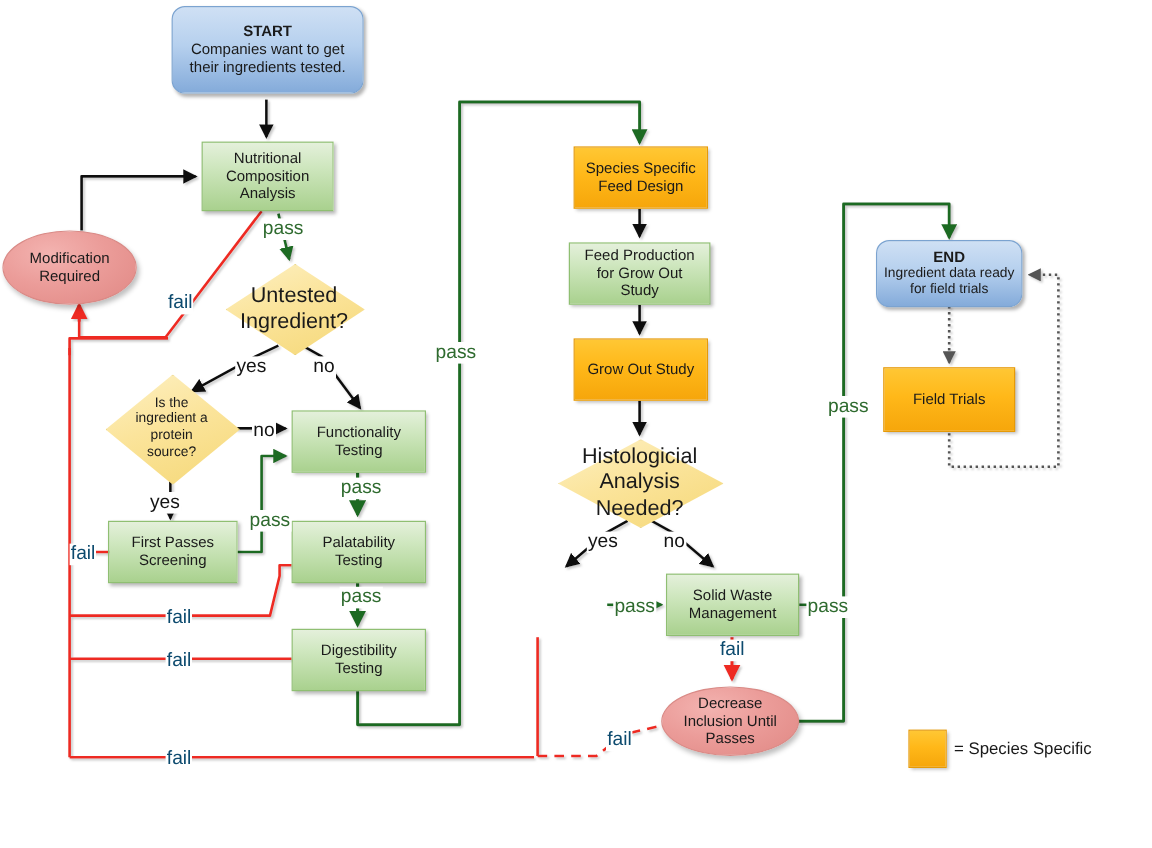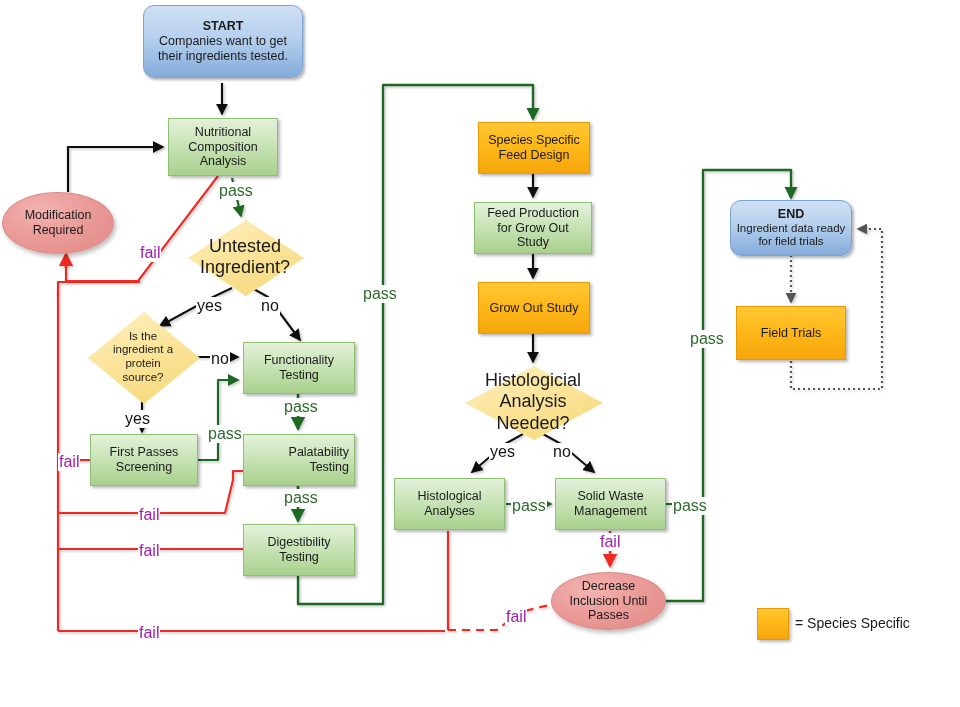--- a/index.html
+++ b/index.html
@@ -46,21 +46,21 @@
      border:1px solid #e9cf72;
      box-shadow:2px 2px 3px rgba(0,0,0,0.22);
      clip-path:polygon(50% 0,100% 50%,50% 100%,0 50%);}
   .diamond .dlabel{position:absolute;left:0;top:0;width:100%;height:100%;
      display:flex;align-items:center;justify-content:center;text-align:center;
      font-size:18px;line-height:1.18;}
 
   .edge-label{position:absolute;font-size:16px;z-index:6;white-space:nowrap;
      background:#ffffff;padding:0 1px;}
   .lbl-pass{color:#2f6b2f;}
-  .lbl-fail{color:#a21caf;}
+  .lbl-fail{color:#0c4a6e;}
   .lbl-black{color:#141414;}
 
   .bold{font-weight:bold;}
 
   #legend-swatch{position:absolute;width:30px;height:30px;
      background:linear-gradient(180deg,#ffc734 0%,#ffb819 45%,#f6a60b 100%);
      border:1px solid #e69a06;box-shadow:2px 2px 3px rgba(0,0,0,0.28);}
   #legend-text{position:absolute;font-size:14px;color:#1a1a1a;}
   #copyright{position:absolute;font-size:13px;color:#1a1a1a;}
 </style>
@@ -178,21 +178,21 @@
   </div>
 
   <div class="node box-green" style="left:90px;top:434px;width:108px;height:52px;">
     <div class="inner">First Passes Screening</div>
   </div>
 
   <div class="node box-green" style="left:243px;top:342px;width:112px;height:52px;">
     <div class="inner">Functionality Testing</div>
   </div>
 
-  <div class="node box-green" style="left:243px;top:434px;width:112px;height:52px;text-align:right;">
+  <div class="node box-green" style="left:243px;top:434px;width:112px;height:52px;">
     <div class="inner">Palatability Testing</div>
   </div>
 
   <div class="node box-green" style="left:243px;top:524px;width:112px;height:52px;">
     <div class="inner">Digestibility Testing</div>
   </div>
 
   <div class="node box-orange" style="left:478px;top:122px;width:112px;height:52px;">
     <div class="inner">Species Specific Feed Design</div>
   </div>
@@ -203,23 +203,20 @@
 
   <div class="node box-green" style="left:474px;top:202px;width:118px;height:52px;">
     <div class="inner">Feed Production for Grow Out Study</div>
   </div>
 
   <div class="diamond" style="left:465px;top:366px;width:136px;height:72px;">
     <div class="shape"></div>
     <div class="dlabel" style="padding:0 20px;box-sizing:border-box;">Histologicial Analysis Needed?</div>
   </div>
 
-  <div class="node box-green" style="left:394px;top:478px;width:111px;height:52px;">
-    <div class="inner">Histological Analyses</div>
-  </div>
 
   <div class="node box-green" style="left:555px;top:478px;width:111px;height:52px;">
     <div class="inner">Solid Waste Management</div>
   </div>
 
   <div class="node ellipse-red" style="left:551px;top:572px;width:115px;height:58px;">
     <div class="inner">Decrease Inclusion Until Passes</div>
   </div>
 
   <div class="node box-blue" style="left:730px;top:200px;width:122px;height:56px;">

